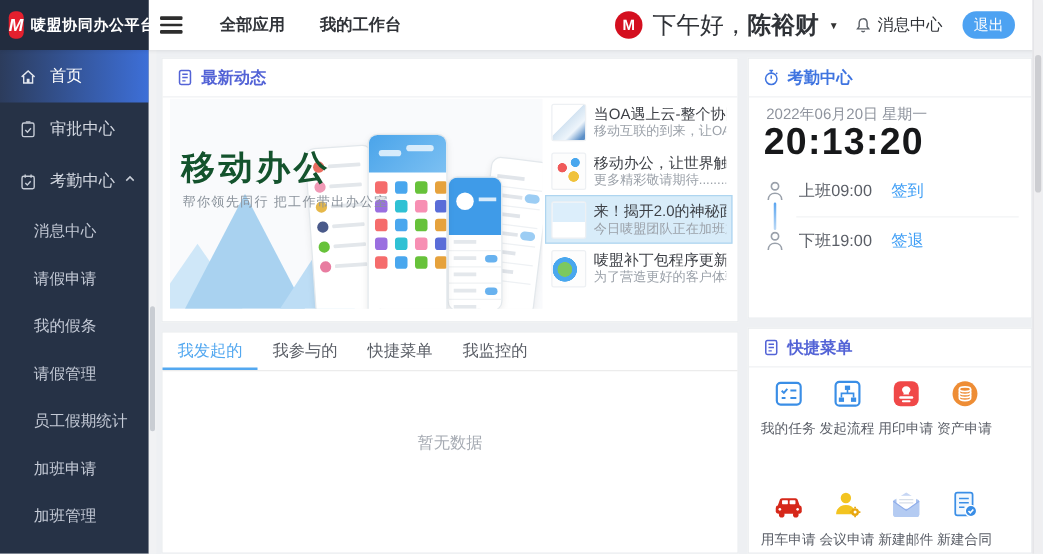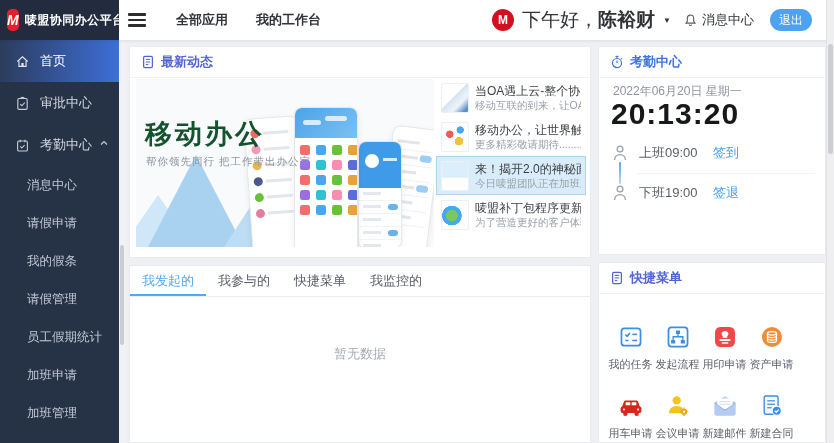--- a/index.html
+++ b/index.html
@@ -126,21 +126,21 @@
   .att-date{position:absolute;left:14px;top:36px;font-size:12px;color:#8e939d;}
   .att-time{position:absolute;left:12px;top:50px;font-size:30px;font-weight:600;color:#17181a;letter-spacing:1px;}
   .att-row{position:absolute;left:14px;display:flex;align-items:center;font-size:13px;color:#5a5e66;height:20px;}
   .att-row .lbl{margin-left:12px;width:74px;}
   .att-link{color:#3f9ef5;cursor:pointer;}
   .att-div{position:absolute;left:38px;right:10px;top:126px;height:1px;background:#f2f3f5;}
   .att-line{position:absolute;left:20px;top:115px;width:2px;height:22px;border-radius:1px;
             background:linear-gradient(180deg,#5aa5f0,#bcd9f5);}
 
   
-  .quick-grid{position:absolute;left:8px;top:56px;display:grid;grid-template-columns:repeat(4,47px);row-gap:16px;}
+  .quick-grid{position:absolute;left:8px;top:34px;display:grid;grid-template-columns:repeat(4,47px);row-gap:36px;}
   .quick-item{display:flex;flex-direction:column;align-items:center;cursor:pointer;}
   .quick-item .qicon{width:26px;height:26px;margin-top:5px;}
   .quick-item .qlabel{margin-top:7px;font-size:11px;color:#5c6069;white-space:nowrap;}
 </style>
 </head>
 <body>
 
 <div id="app">
 
   <div class="header">

